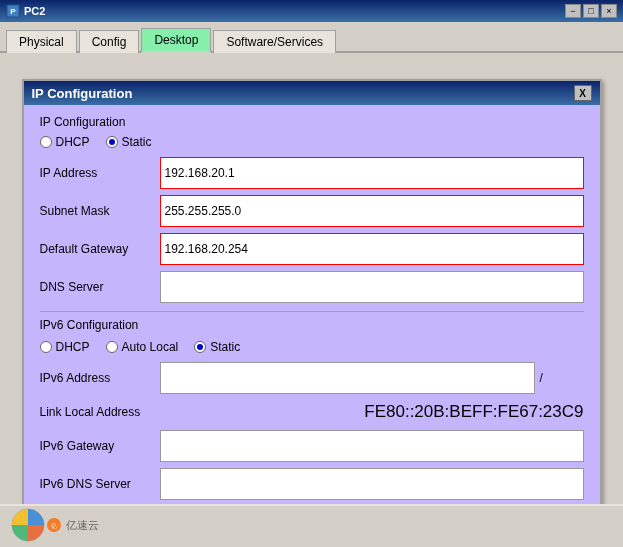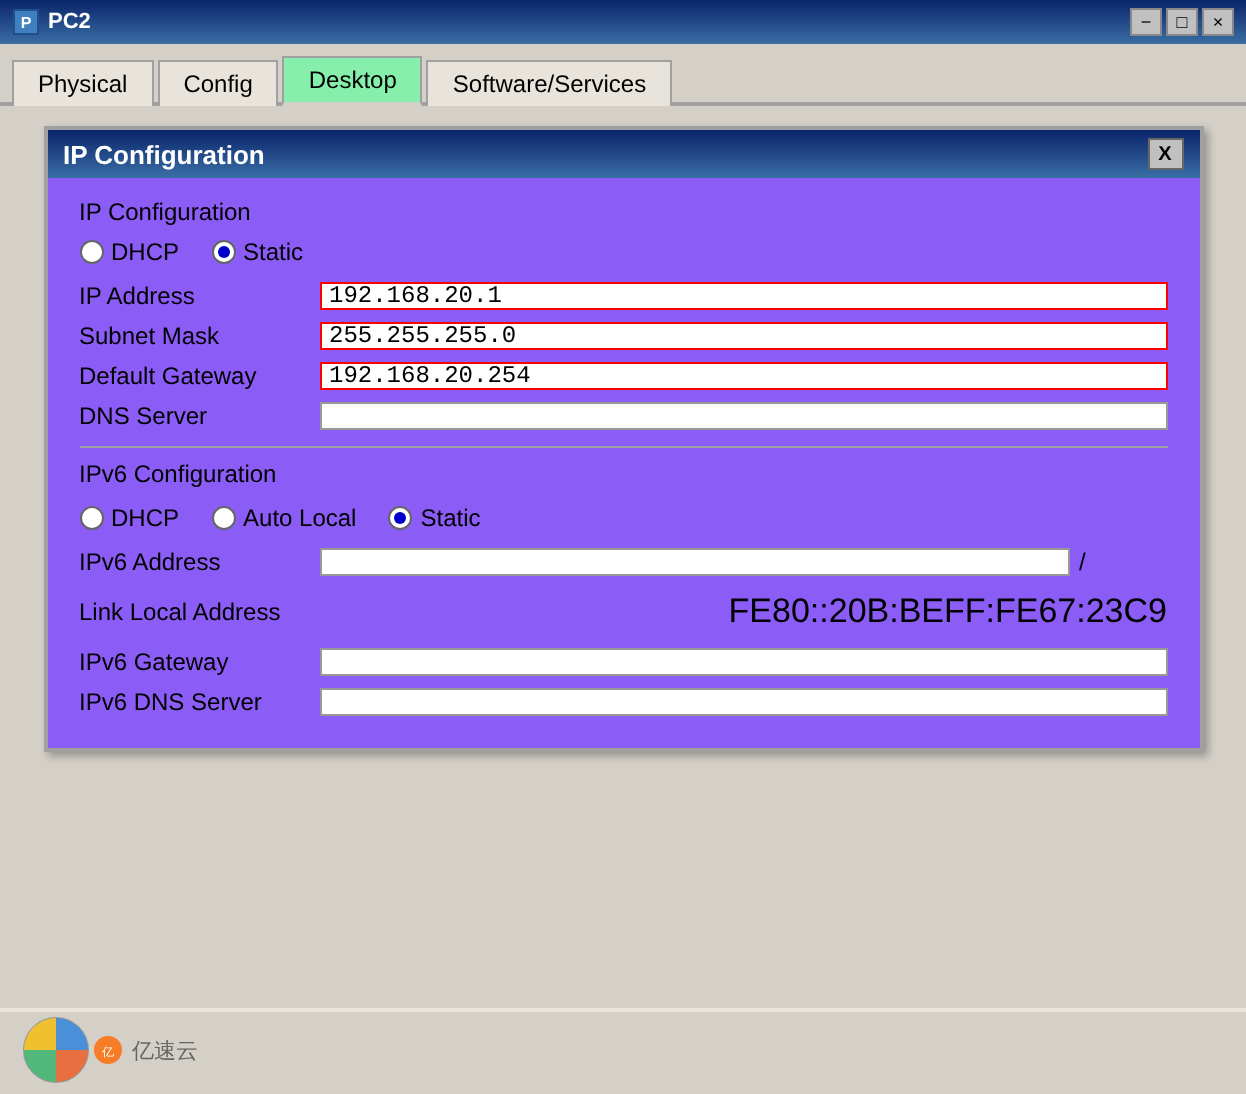--- a/index.html
+++ b/index.html
@@ -84,25 +84,25 @@
     
     .main-content {
       background: #d4d0c8;
       padding: 10px;
       height: calc(547px - 22px - 34px);
       position: relative;
     }
 
     
     .dialog {
-      background: #8b5cf6;
+      background: #c4b5fd;
       border: 2px solid #a0a0a0;
       box-shadow: 2px 2px 4px rgba(0,0,0,0.3);
       width: 580px;
-      margin: 0 auto;
+      margin: 16px auto;
     }
     .dialog-title-bar {
       background: linear-gradient(to bottom, #0a246a, #3a6ea5);
       color: white;
       padding: 4px 8px;
       display: flex;
       align-items: center;
       justify-content: space-between;
       font-size: 13px;
       font-weight: bold;
@@ -135,27 +135,26 @@
       align-items: center;
       margin-bottom: 6px;
     }
     .form-label {
       width: 120px;
       font-size: 12px;
       color: #000;
     }
     .form-input {
       flex: 1;
-      height: 14px;
+      height: 32px;
       border: 1px solid #999;
       background: white;
       padding: 2px 4px;
       font-size: 12px;
       outline: none;
-      font-family: Liberation Mono, monospace;
     }
     .form-input.red-border {
       border: 1px solid red;
     }
 
     .radio-group {
       display: flex;
       align-items: center;
       gap: 16px;
       margin-bottom: 8px;

